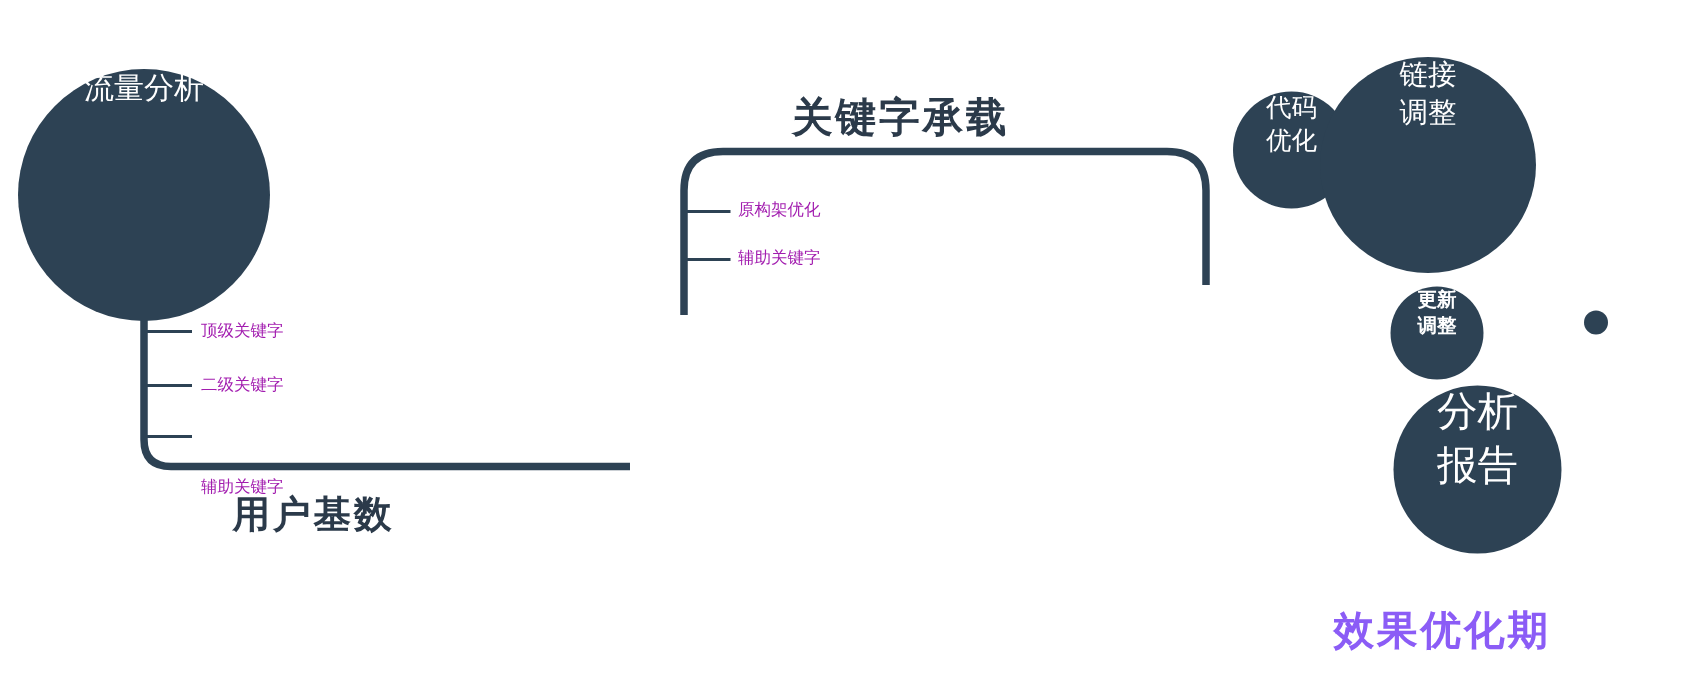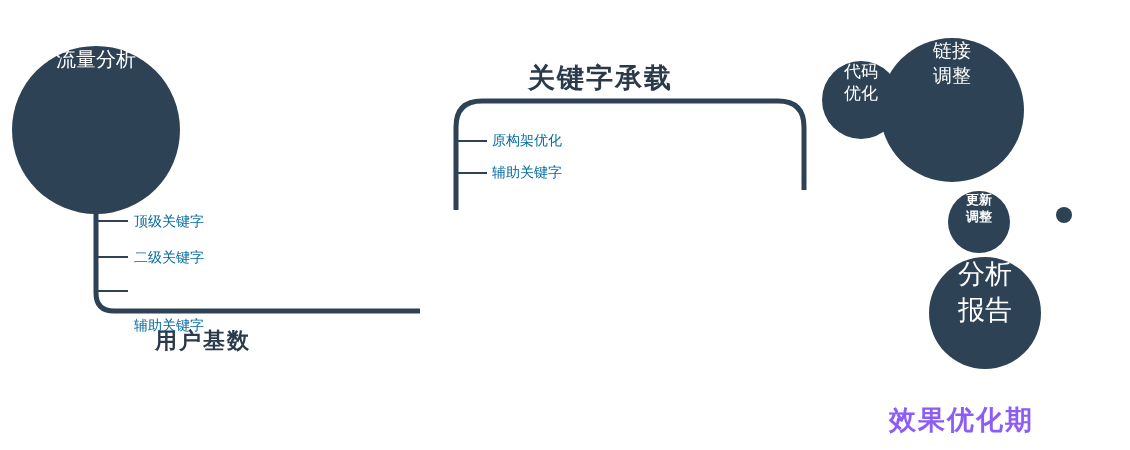--- a/index.html
+++ b/index.html
@@ -21,35 +21,35 @@
     align-items:center;
     justify-content:flex-start;
     text-align:center;
     line-height:1.32;
   }
   .node-traffic   {left:12px;  top:46px;  width:168px; height:168px; font-size:20px;}
   .node-structure {left:372px; top:199px; width:150px; height:150px; font-size:27px;}
   .node-data      {left:763px; top:180px; width:110px; height:110px; font-size:25px;}
   .node-code      {left:822px; top:61px;  width:78px;  height:78px;  font-size:17px;}
   .node-link      {left:880px; top:38px;  width:144px; height:144px; font-size:19px;}
-  .node-update    {left:948px; top:191px; width:62px;  height:62px;  font-size:13px; font-weight:700;}
+  .node-update    {left:927px; top:191px; width:62px;  height:62px;  font-size:13px; font-weight:700;}
   .node-report    {left:929px; top:257px; width:112px; height:112px; font-size:27px;}
   .edge-label{
     position:absolute;
     color:#2b3a4a;
     font-weight:700;
     letter-spacing:2px;
     white-space:nowrap;
   }
-  .el-userbase{left:155px; top:326px; font-size:22px;}
+  .el-userbase{left:155px; top:326px; font-size:25px;}
   .el-keyword {left:528px; top:60px;  font-size:27px;font-family:Liberation Serif, serif;}
   .branch-label{
     position:absolute;
-    color:#0369a1;
-    font-size:14px;
+    color:#a21caf;
+    font-size:11px;
     white-space:nowrap;
   }
   .bl-left-0{left:134px; top:213px;text-align:right;}
   .bl-left-1{left:134px; top:249px;}
   .bl-left-2{left:134px; top:283px;margin-top:34px;}
   .bl-top-0 {left:492px; top:132px;}
   .bl-top-1 {left:492px; top:164px;}
   .footer-label{
     position:absolute;
     left:889px; top:402px;

